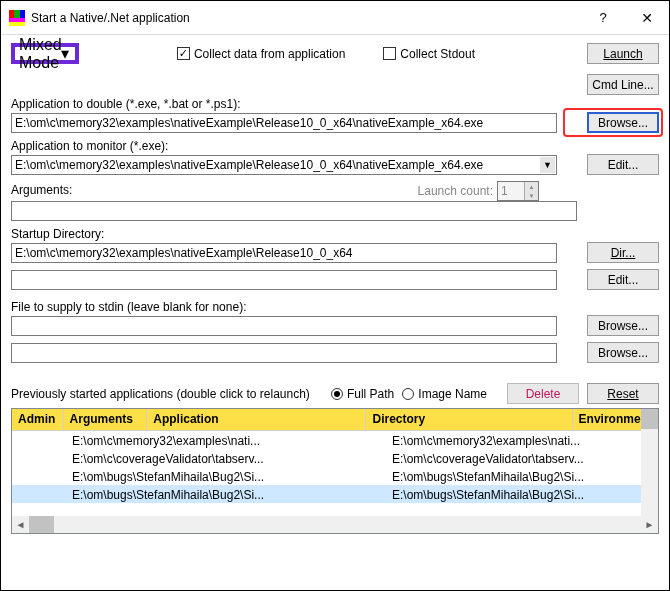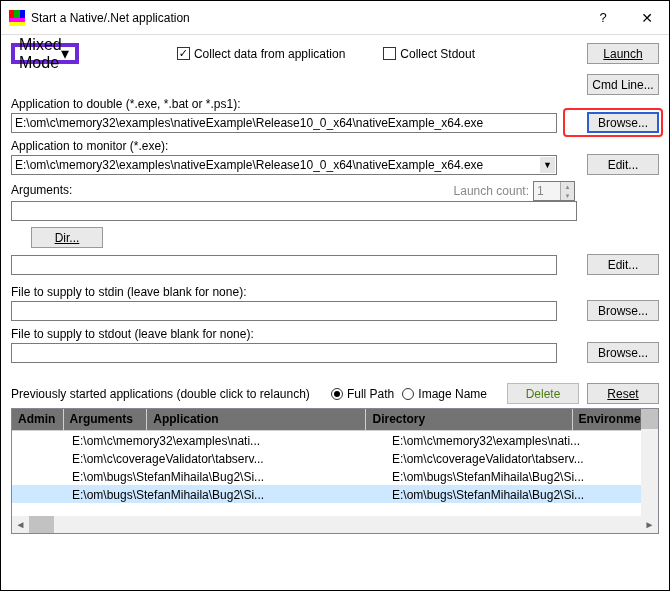--- a/index.html
+++ b/index.html
@@ -168,21 +168,21 @@
   .radio-dot.checked::after{content:"";width:6px;height:6px;background:#000;border-radius:50%;}
   .prev-row {
     display:flex;align-items:center;margin-top:20px;margin-bottom:4px;
   }
   .table-wrap {
     border:1px solid #828790;
     height:126px;
     position:relative;
   }
   .table-head {
-    display:flex;height:22px;background:#737373;border-bottom:1px solid #d0d0d0;
+    display:flex;height:22px;background:#fde047;border-bottom:1px solid #d0d0d0;
     font-weight:bold;font-size:12px;
   }
   .th {
     border-right:1px solid #d0d0d0;
     padding:3px 6px;
     overflow:hidden;
     white-space:nowrap;
   }
   .table-body{}
   .tr {display:flex;height:18px;align-items:flex-end;font-size:12px;}
@@ -194,21 +194,21 @@
   .hscroll .arrowbtn{width:17px;height:17px;display:flex;align-items:center;justify-content:center;font-size:10px;color:#666;}
   .hscroll .track{flex:1;position:relative;height:100%;}
   .hscroll .thumb{position:absolute;left:0;width:25px;height:100%;background:#c2c2c2;}
   .highlight-browse {
     position:absolute;
     border:2px solid #ff2a2a;
     border-radius:4px;
     pointer-events:none;
   }
   .u { text-decoration: underline; text-underline-offset: 1px;}
-  .btn.disabled{color:#4d7c0f;border-color:#bbb;}
+  .btn.disabled{color:#be185d;border-color:#bbb;}
 </style>
 </head>
 <body>
 
 <div class="titlebar">
   <div class="app-icon"></div>
   <div class="titlebar-title">Start a Native/.Net application</div>
   <div class="titlebar-btn">?</div>
   <div class="titlebar-btn close">✕</div>
 </div>
@@ -265,35 +265,39 @@
     <div class="right-col">
       <button class="btn">
           <span>Edit...</span>
         </button>
     </div>
   </div>
 
   <div class="input-col" style="margin-bottom:6px;">
     <div style="display:flex;align-items:center;">
       <span class="label" style="margin-bottom:2px;">Arguments:</span>
-      <div class="launch-count" style="margin-left:auto;margin-right:84px;">
+      <div class="launch-count" style="margin-left:auto;margin-right:120px;">
         <span class="disabled-text">Launch count:</span>
         <div class="spinner">
           <span>1</span>
           <div class="spins">
               <div>▴</div>
               <div>▾</div>
             </div>
         </div>
       </div>
     </div>
     <input class="text-input" style="width: calc(100% - 82px);" value="">
   </div>
 
   <div class="input-line">
+    <div class="input-col">
+      <span class="label">Startup Directory:</span>
+      <input class="text-input" value="E:\om\c\memory32\examples\nativeExample\Release10_0_x64" style="">
+    </div>
     <div class="right-col">
       <button class="btn">
           <span class="u">Dir...</span>
         </button>
     </div>
   </div>
 
   <div class="input-line">
     <div class="input-col">
       <input class="text-input" value="" style="">
@@ -314,21 +318,20 @@
     </div>
     <div class="right-col">
       <button class="btn">
           <span>Browse...</span>
         </button>
     </div>
   </div>
 
   <div class="input-line">
     <div class="input-col">
-      <span class="label">File to supply to stdout (leave blank for none):</span>
       <input class="text-input" value="" style="">
     </div>
     <div class="right-col">
       <button class="btn">
           <span>Browse...</span>
         </button>
     </div>
   </div>
 
   <div class="prev-row">

